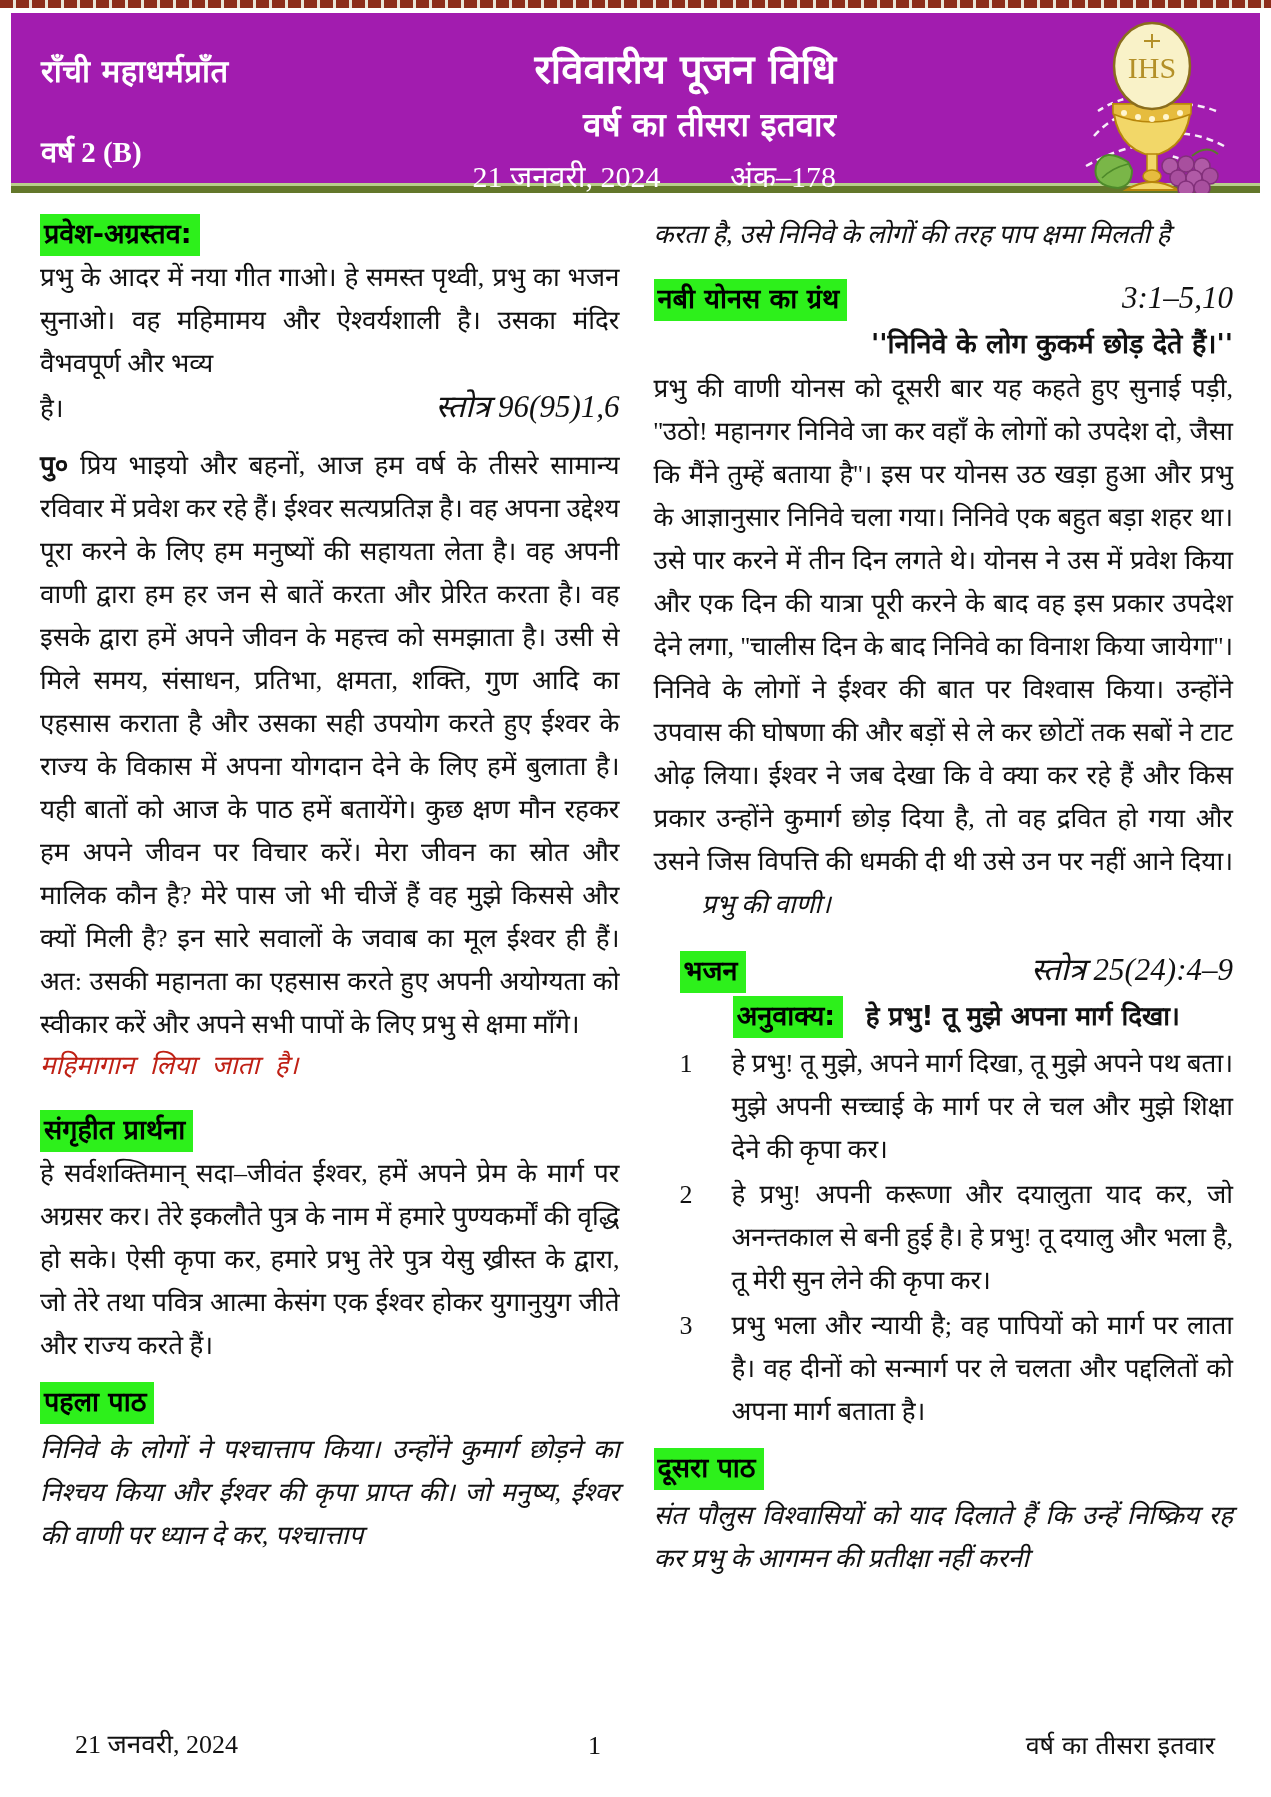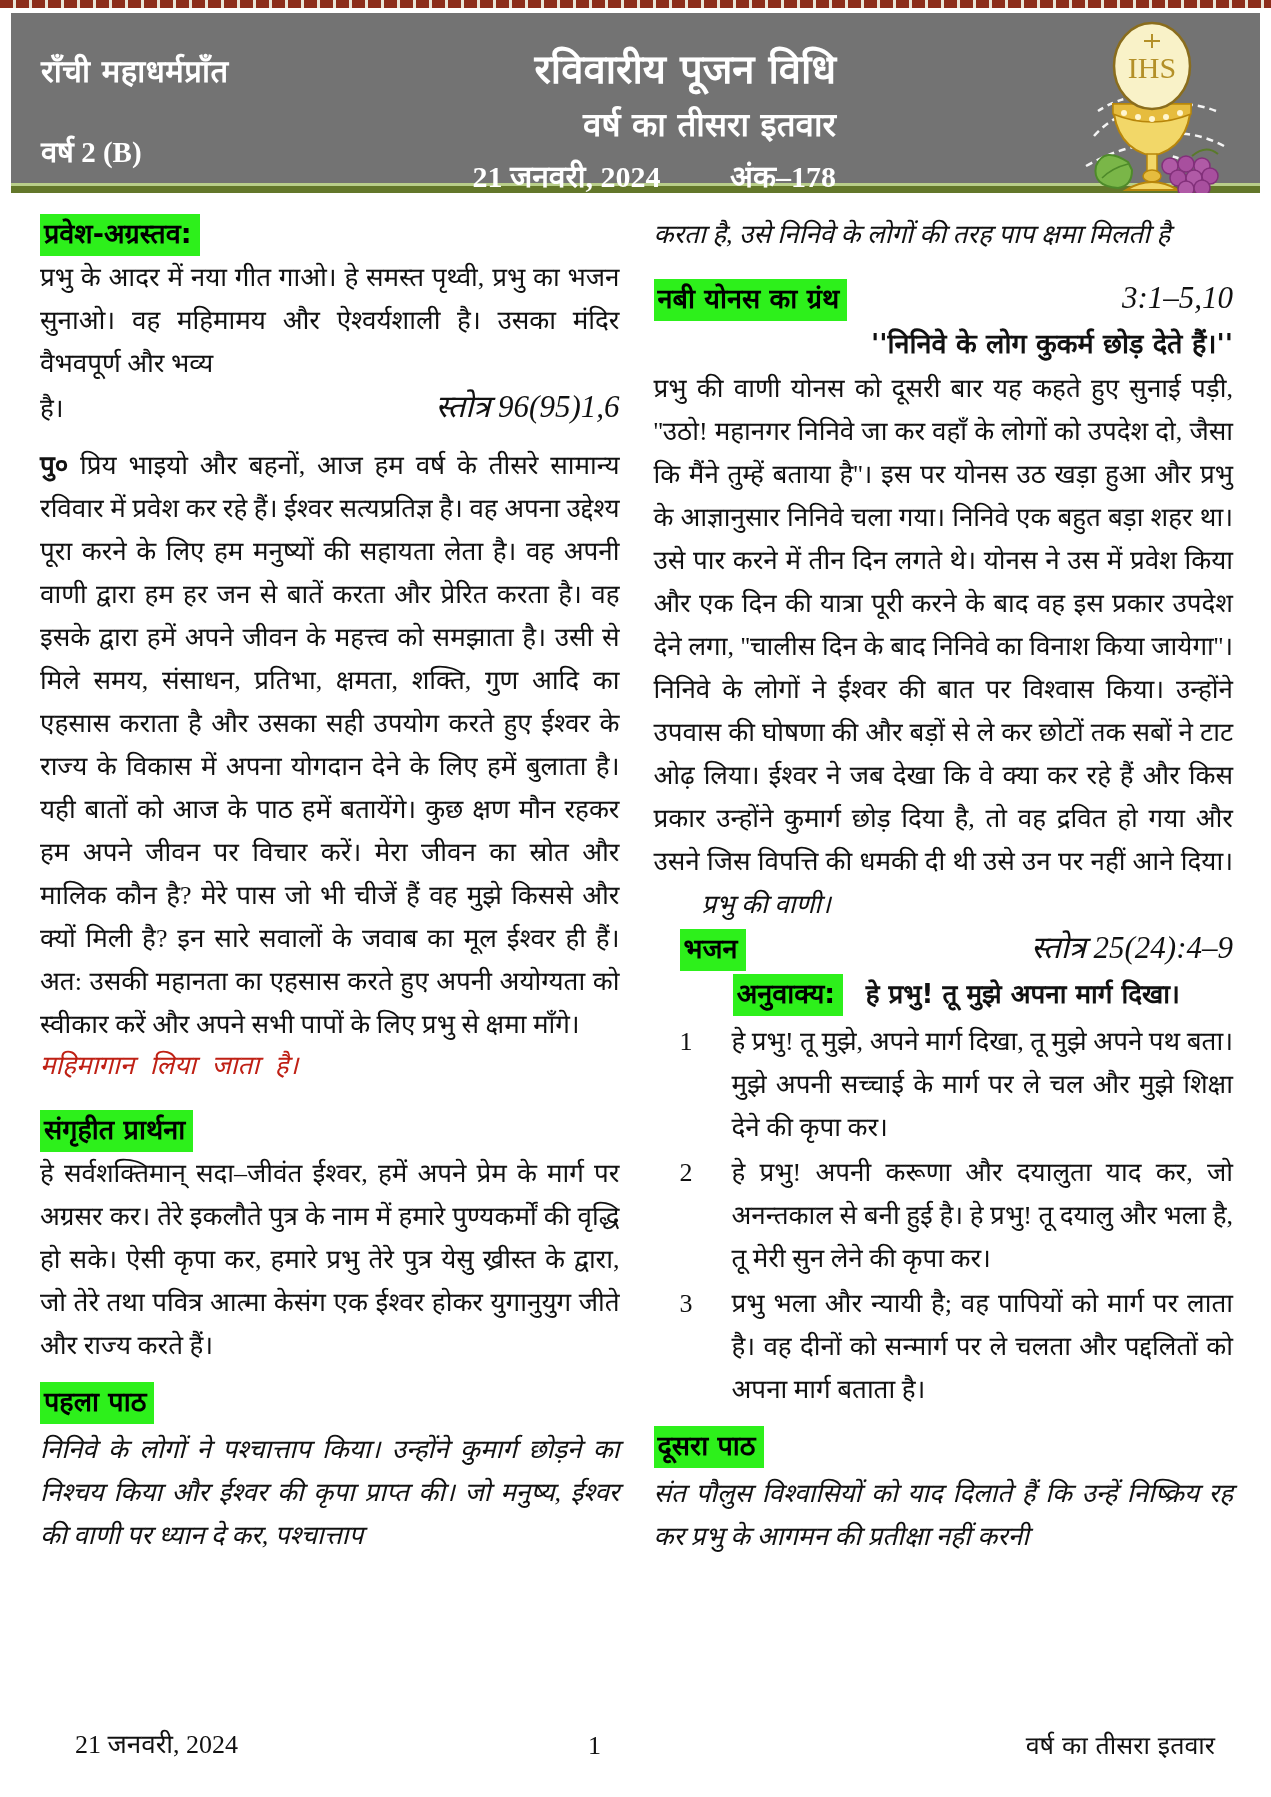--- a/index.html
+++ b/index.html
@@ -14,38 +14,38 @@
   
   .top-line {
     height: 8px; width: 100%;
     background: repeating-linear-gradient(90deg, #8c2d1b 0 13px, #e9e5d8 13px 16px);
     margin-bottom: 5px;
   }
 
   
   .band {
     position: relative; margin: 0 11px; height: 180px;
-    background: #737373;
+    background: #a21caf;
     border-bottom: 7px solid #63772a;
     box-shadow: inset 0 -3px 0 #b9cf8a;
     color: #fff;
   }
   .band-left {
     position: absolute; left: 30px; top: 0; bottom: 0; width: 330px;
     display: flex; flex-direction: column; justify-content: space-between;
     padding: 36px 0 16px 0;
   }
   .org { font-size: 31px; font-weight: bold; font-family: "DejaVu Sans", sans-serif; letter-spacing: .5px; }
   .year-label { font-size: 29px; font-weight: bold; }
   .band-center {
     position: absolute; left: 315px; top: 32px; width: 510px; text-align: right;
   }
   .main-title { font-size: 40px; font-weight: bold; font-family: "DejaVu Sans", sans-serif; line-height: 1.2; }
   .sub-title  { font-size: 33px; font-weight: bold; font-family: "DejaVu Sans", sans-serif; margin-top: 8px; }
-  .date-line  { font-size: 30px; font-weight: bold; margin-top: 9px; }
+  .date-line  { font-size: 30px; font-weight: normal; margin-top: 9px; }
   .date-line .issue-no { margin-left: 62px; }
 
   .emblem { position: absolute; right: 22px; top: 3px; width: 172px; height: 177px; }
 
   
   .content {
     display: flex; gap: 34px; padding: 20px 38px 0 40px;
   }
   .col { width: 50%; font-size: 26px; line-height: 43px; }
 
@@ -59,21 +59,21 @@
   .refrow { display: flex; justify-content: space-between; align-items: baseline; }
   .ref { font-style: italic; font-size: 31px; }
   .red { color: #bf2014; font-style: italic; font-family: Liberation Mono, monospace; }
   .bold { font-weight: bold; font-family: "DejaVu Sans", sans-serif; }
   .mt { margin-top: 14px; }
   .mt-sm { margin-top: 20px; }
 
   .reading-head { text-align: left; margin: 14px 0 4px 0; }
   .quote-line { text-align: right; font-weight: bold; font-family: "DejaVu Sans", sans-serif; font-size: 27px; line-height: 46px; }
 
-  .psalm-block { margin-left: 26px; }
+  .psalm-block { margin-left: 26px; margin-top: 22px; }
   .anti-line { margin-top: 2px; text-align: center; }
   .anti-text { font-weight: bold; font-family: "DejaVu Sans", sans-serif; margin-left: 16px; font-size: 26px; }
 
   .verses { margin-top: 4px; }
   .verse { display: flex; margin-top: 2px; }
   .vnum { flex: 0 0 30px; font-family: "Liberation Serif", serif; }
   .vtext { flex: 1; text-align: justify; padding-left: 22px; }
 
   .closing { font-style: italic; padding-left: 48px; }
 

